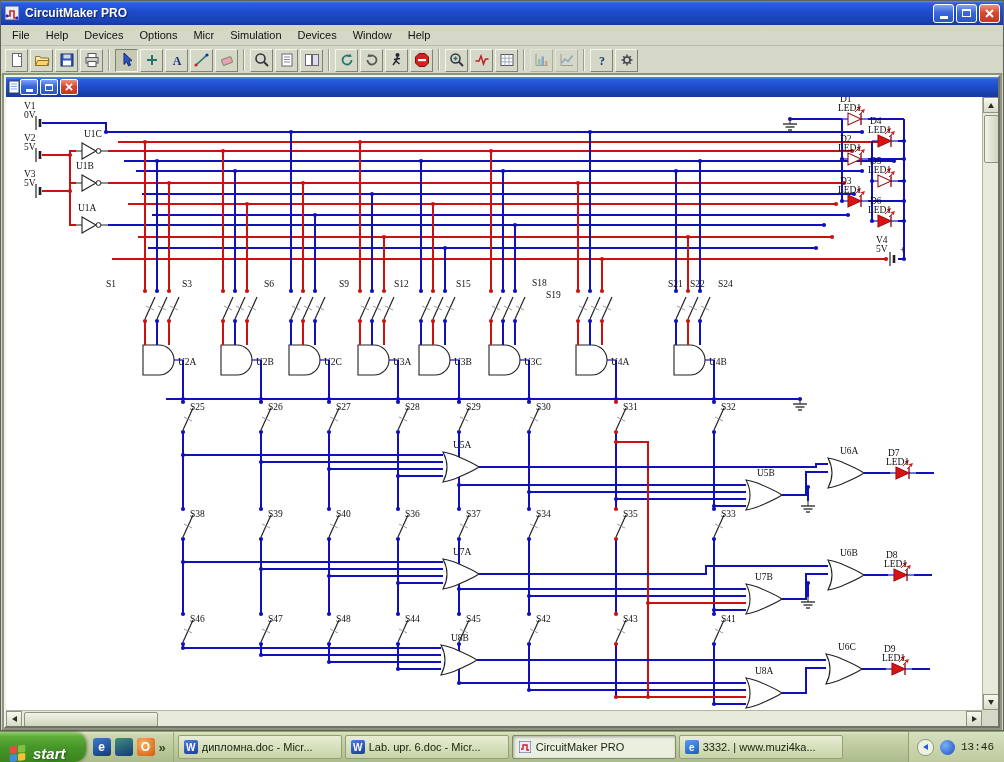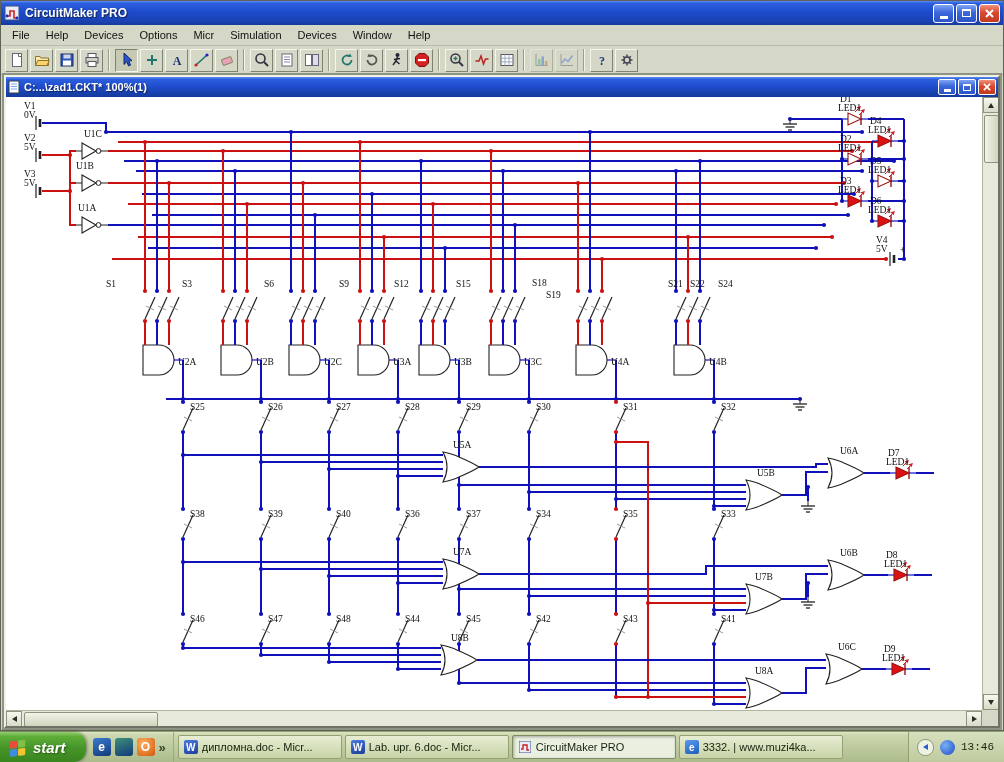--- a/index.html
+++ b/index.html
@@ -52,21 +52,21 @@
   .tri-dn{width:0;height:0;border-left:3.5px solid transparent;border-right:3.5px solid transparent;border-top:5px solid #2a2d22;}
   .tri-l{width:0;height:0;border-top:3.5px solid transparent;border-bottom:3.5px solid transparent;border-right:5px solid #2a2d22;}
   .tri-r{width:0;height:0;border-top:3.5px solid transparent;border-bottom:3.5px solid transparent;border-left:5px solid #2a2d22;}
   .vthumb{position:absolute;left:1px;width:13px;top:18px;height:46px;border:1px solid #8f9480;border-radius:2px;
         background:linear-gradient(90deg,#f2f4e8,#cfd5bd);}
   .hthumb{position:absolute;top:1px;height:13px;left:18px;width:132px;border:1px solid #8f9480;border-radius:2px;
         background:linear-gradient(180deg,#f2f4e8,#cfd5bd);}
   
   .taskbar{position:absolute;left:0;bottom:0;width:1004px;height:31px;display:flex;align-items:stretch;
         background:linear-gradient(180deg,#dde6c8 0%,#ccd7b0 10%,#bcc99c 55%,#acbb8c 100%);border-top:1px solid #8ea06e;box-sizing:border-box;}
-  .start{display:flex;align-items:center;gap:5px;padding:0 20px 0 8px;border-radius:0 12px 12px 0;
+  .start{display:flex;align-items:flex-end;gap:5px;padding:0 20px 0 8px;border-radius:0 12px 12px 0;
         background:linear-gradient(180deg,#93cd70 0%,#5fae38 15%,#47962a 50%,#3a851e 100%);
         color:#fff;font-weight:bold;font-style:italic;font-size:15px;text-shadow:1px 1px 2px #2a5c12;
         box-shadow:1px 0 3px rgba(0,0,0,.4);}
   .ql{display:flex;align-items:center;gap:4px;padding:0 7px;border-right:1px solid #9cab7c;}
   .ql-icon{width:18px;height:18px;border-radius:3px;display:flex;align-items:center;justify-content:center;
         color:#fff;font-size:12px;font-weight:bold;}
   .ql-chev{color:#334422;font-size:13px;font-weight:bold;}
   .tasks{flex:1;display:flex;gap:3px;padding:3px 4px;min-width:0;}
   .task{flex:1;max-width:152px;display:flex;align-items:center;gap:4px;padding:0 5px;font-size:11px;color:#15230c;
         background:linear-gradient(180deg,#e7edd3,#c7d3a7);border:1px solid #93a172;border-radius:2px;
@@ -273,21 +273,20 @@
 
     <div class="mdi">
       <div class="doc">
         <div class="doc-titlebar">
           <span style="display:flex;">
             <svg width="12" height="14" viewBox="0 0 12 14">
                 <rect x="1" y="1" width="10" height="12" fill="#fff" stroke="#345"></rect>
                 <path d="M3 4 h6 M3 6.5 h6 M3 9 h6" stroke="#7af" stroke-width="1"></path>
               </svg>
           </span>
-          <span class="doc-title-text">C:...\zad1.CKT* 100%(1)</span>
           <span class="win-btns">
             <button class="wb small">
                 <span class="g-min" style="margin-top:6px;width:7px;"></span>
               </button>
             <button class="wb small">
                 <span class="g-max" style="width:8px;height:7px;"></span>
               </button>
             <button class="wb small close">
                 <svg width="8" height="8" viewBox="0 0 9 9">
                   <path d="M1 1 L8 8 M8 1 L1 8" stroke="#fff" stroke-width="2"></path>

